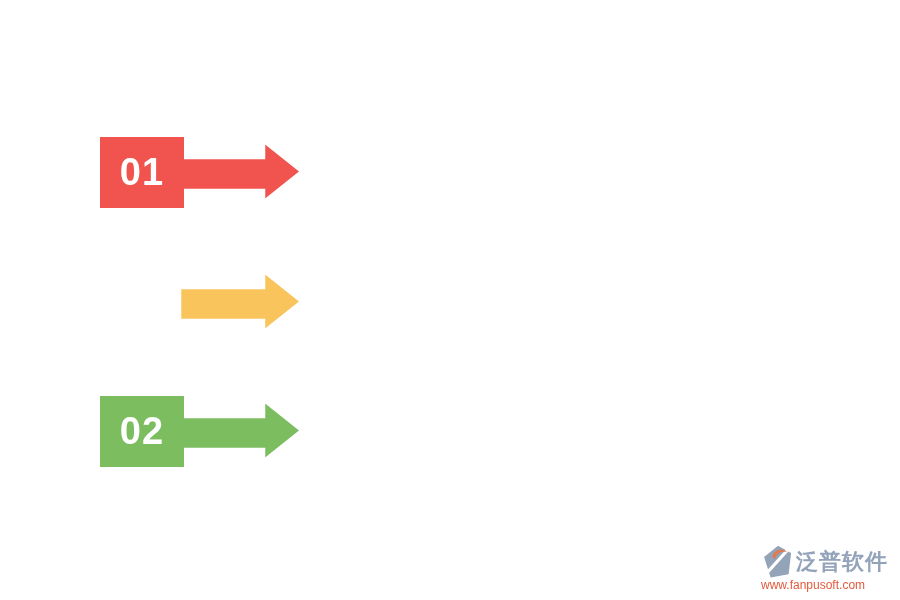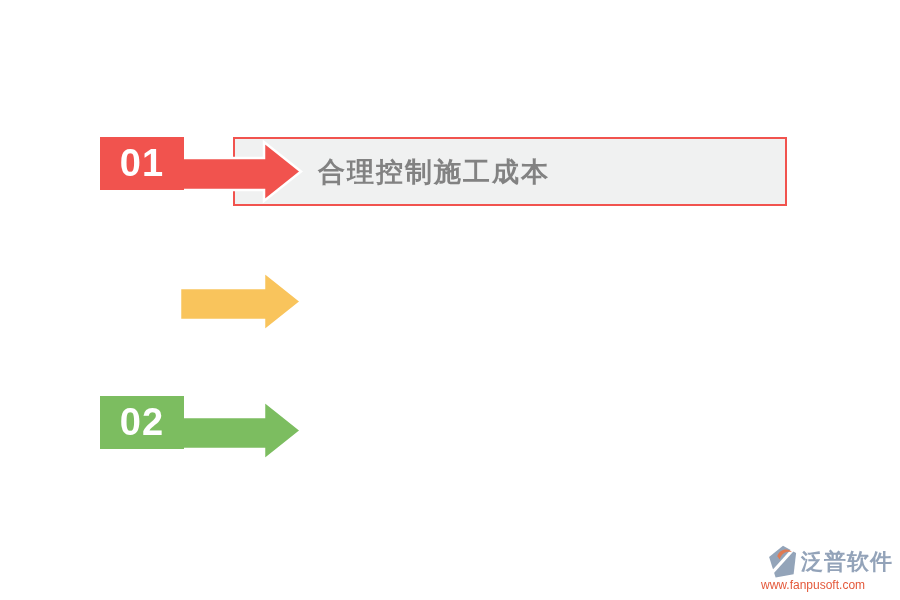--- a/index.html
+++ b/index.html
@@ -25,51 +25,48 @@
   .bar-label{
     padding-left:83px;
     font-size:27px;font-weight:bold;color:var(--label,#828282);
     letter-spacing:2px;white-space:nowrap;
   }
   .arrow-svg{
     position:absolute;left:80px;top:0;z-index:2;
     color:var(--accent,#ccc);
   }
   .badge{
-    position:absolute;left:0;top:0;width:84px;height:53px;
+    position:absolute;left:0;top:0;width:84px;height:71px;
     background:var(--accent,#ccc);z-index:3;
     display:flex;align-items:center;justify-content:center;
   }
   .badge-number{
     color:var(--numcolor,#fff);font-size:38px;font-weight:bold;
     letter-spacing:1px;
   }
   .watermark{
     position:absolute;right:7px;bottom:8px;width:132px;height:46px;z-index:5;
   }
-  .wm-top{display:flex;align-items:center;justify-content:flex-end;height:32px;}
+  .wm-top{display:flex;align-items:center;height:32px;}
   .wm-icon{width:34px;height:36px;margin-right:1px;flex:0 0 auto;}
   .wm-brand{
     font-size:22px;font-weight:bold;color:var(--brandcolor,#93A3B9);
     letter-spacing:1px;white-space:nowrap;line-height:1;
   }
   .wm-url{
     font-size:12px;color:var(--urlcolor,#E4593B);text-align:left;
     line-height:14px;white-space:nowrap;
   }
 </style>
 </head>
 <body style="--barfill: #F0F1F1; --label: #828282; --numcolor: #FFFFFF; --brandcolor: #93A3B9; --urlcolor: #E4593B;">
 
 <div class="canvas">
 
   <div class="row row-1" style="--accent: #F1534E;">
-    <div class="bar">
-      <span class="bar-label">合理控制施工成本</span>
-    </div>
     <svg class="arrow-svg" width="124" height="69" viewBox="0 0 124 69">
       <polygon points="0,21 84,21 84,5 121,34.5 84,64 84,53 0,53" fill="currentColor" stroke="#ffffff" stroke-width="2.5" stroke-linejoin="miter"></polygon>
     </svg>
     <div class="badge">
       <span class="badge-number">01</span>
     </div>
   </div>
 
   <div class="row row-2" style="--accent: #F9C45C;">
     <svg class="arrow-svg" width="124" height="69" viewBox="0 0 124 69">

